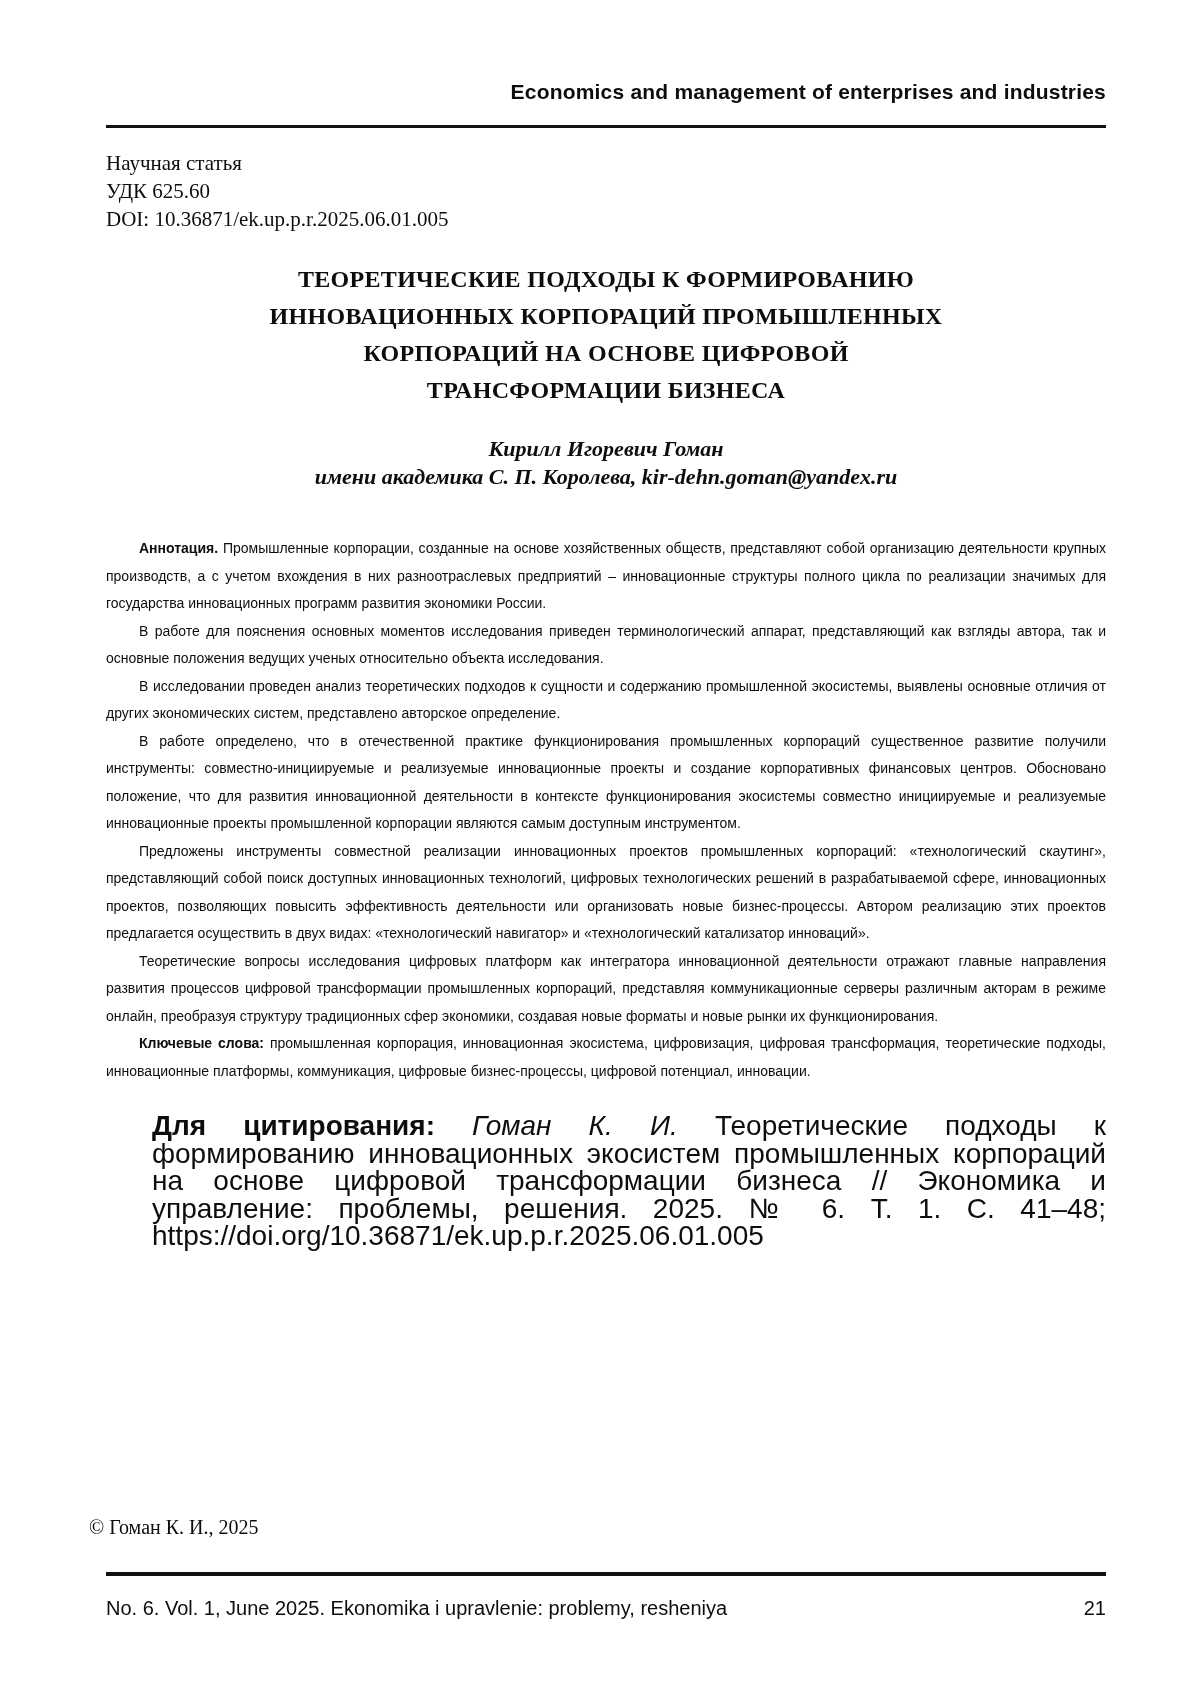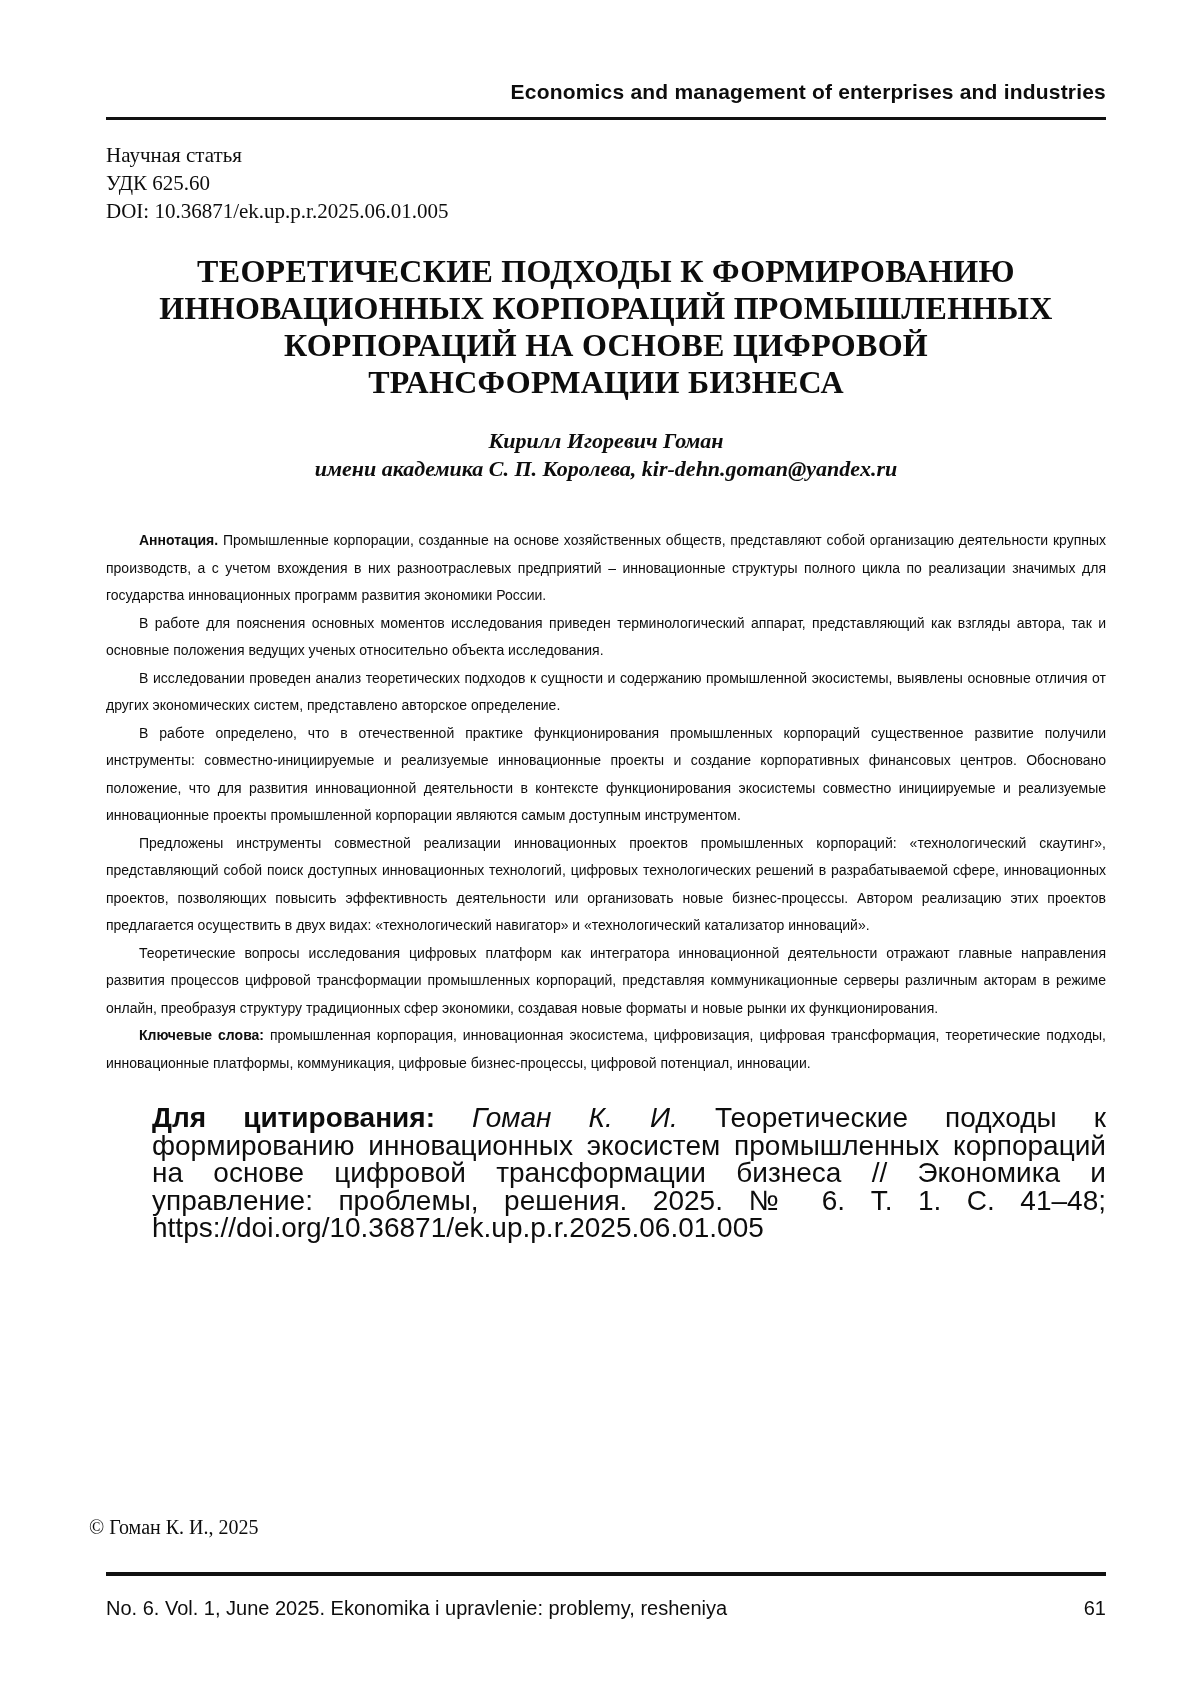--- a/index.html
+++ b/index.html
@@ -18,34 +18,34 @@
     background: #111111;
     border: none;
     width: 100%;
   }
   .running-head {
     font-family: "Liberation Sans", sans-serif;
     font-weight: bold;
     font-size: 21px;
     line-height: 24px;
     text-align: right;
-    margin-bottom: 13px;
+    margin-bottom: 21px;
     letter-spacing: 0.2px;
   }
   .top-rule { height: 3px; margin-bottom: 21px; }
   .meta {
     font-family: "Liberation Serif", serif;
     font-size: 21px;
     line-height: 28px;
   }
   .article-title {
     margin: 28px 0 0 0;
     font-family: "Liberation Serif", serif;
     font-weight: bold;
-    font-size: 32px;
+    font-size: 24px;
     line-height: 37px;
     text-align: center;
     letter-spacing: 0.3px;
   }
   .article-title span { display: block; }
   .author-block {
     margin-top: 26px;
     text-align: center;
     font-family: "Liberation Serif", serif;
     font-style: italic;
@@ -156,17 +156,17 @@
       <span>Теоретические подходы к формированию инновационных экосистем промышленных корпораций на основе цифровой трансформации бизнеса // Экономика и управление: проблемы, решения. 2025. № 6. Т. 1. С. 41–48; https://doi.org/10.36871/ek.up.p.r.2025.06.01.005</span>
     </p>
   </section>
 
   <div class="copyright">© Гоман К. И., 2025</div>
 
   <footer class="page-footer">
     <div class="rule bottom-rule"></div>
     <div class="footer-row">
       <span>No. 6. Vol. 1, June 2025. Ekonomika i upravlenie: problemy, resheniya</span>
-      <span>61</span>
+      <span>21</span>
     </div>
   </footer>
 
 </div>
 
 </body></html>

